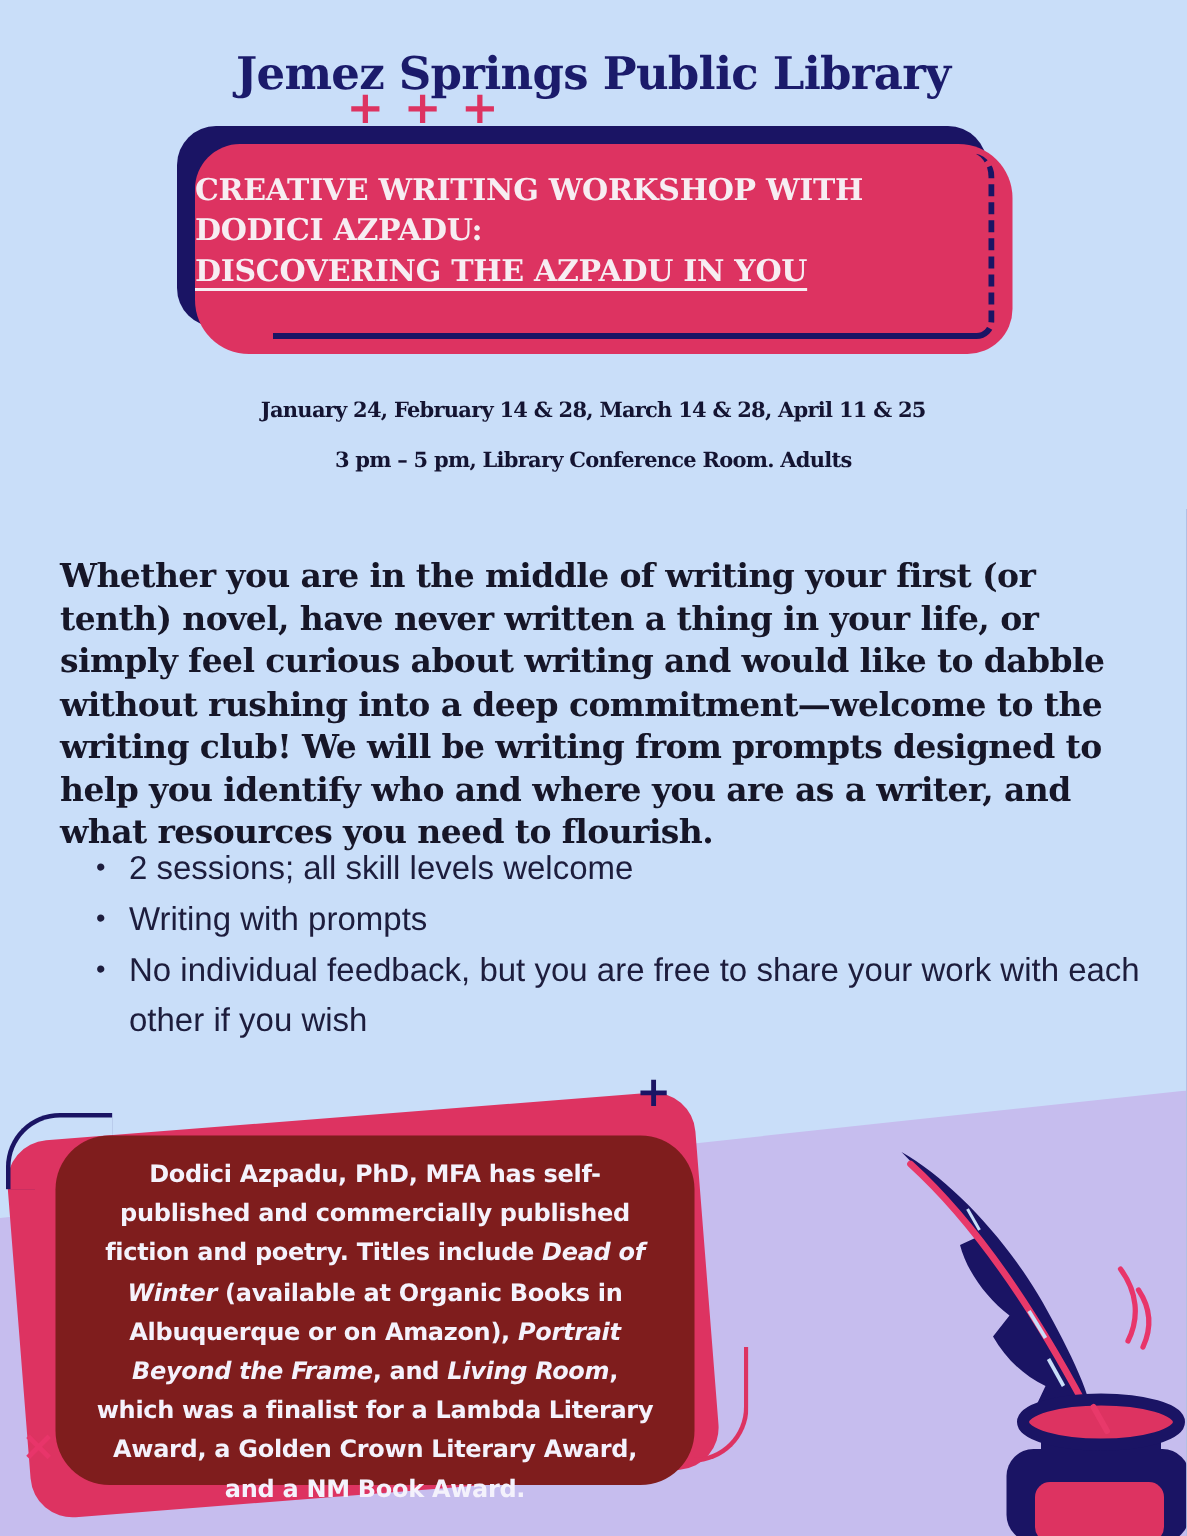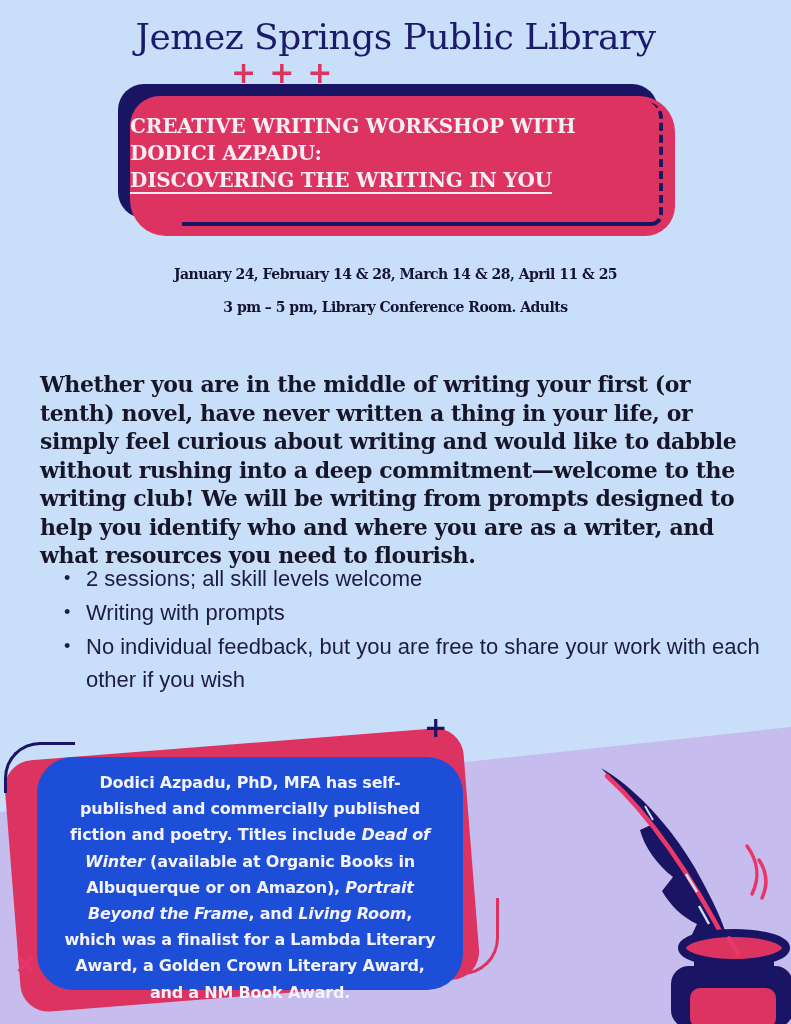--- a/index.html
+++ b/index.html
@@ -11,22 +11,22 @@
   
   .lavender-panel {
     position:absolute; left:0; top:0; width:791px; height:1024px;
     background:#c6bdee;
     clip-path:polygon(0 812px, 791px 727px, 791px 1024px, 0 1024px);
     z-index:1;
   }
   
   .page-title {
     position:absolute; left:0; right:0; top:16px; z-index:3;
-    text-align:center; color:#1b1b6b; font-weight:normal;
-    font-size:36px; letter-spacing:-0.5px; margin:0;
+    text-align:center; color:#1b1b6b; font-weight:bold;
+    font-size:30px; letter-spacing:-0.5px; margin:16px;
   }
   .plus-row {
     position:absolute; left:231px; top:58px; z-index:4;
     display:flex; gap:13px; color:#dd3361;
     font-family:"DejaVu Sans", sans-serif; font-weight:bold; font-size:30px; line-height:30px;
   }
   
   .banner-shadow {
     position:absolute; left:118px; top:84px; width:540px; height:134px;
     background:#1a1464; border-radius:26px; z-index:2;
@@ -74,21 +74,21 @@
     border-top:3.5px solid #1a1464; border-left:3.5px solid #1a1464;
     border-top-left-radius:36px;
   }
   .corner-arc-pink {
     position:absolute; left:462px; top:898px; width:34px; height:74px; z-index:3;
     border-right:3.5px solid #dd3361; border-bottom:3.5px solid #dd3361;
     border-bottom-right-radius:38px;
   }
   .bio-card {
     position:absolute; left:37px; top:757px; width:426px; height:233px; z-index:4;
-    background:#1d4ed8; border-radius:36px; box-sizing:border-box;
+    background:#7f1d1d; border-radius:36px; box-sizing:border-box;
     padding:13px 24px; text-align:center;
   }
   .bio-text {
     margin:0; color:#f4f2fc; font-family:"DejaVu Sans", sans-serif;
     font-weight:bold; font-size:16px; line-height:26.2px; letter-spacing:-0.2px;
   }
   .bio-text em { font-style:italic; }
   .corner-plus {
     position:absolute; left:424px; top:714px; z-index:5; color:#1a1464;
     font-family:"DejaVu Sans", sans-serif; font-weight:bold; font-size:28px; line-height:28px;
@@ -112,21 +112,21 @@
   <div class="plus-row">
     <span>+</span>
     <span>+</span>
     <span>+</span>
   </div>
 
   <div class="banner-shadow"></div>
   <div class="banner-card">
     <div class="banner-line">CREATIVE WRITING WORKSHOP WITH</div>
     <div class="banner-line">DODICI AZPADU:</div>
-    <div class="banner-line underlined">DISCOVERING THE WRITING IN YOU</div>
+    <div class="banner-line underlined">DISCOVERING THE AZPADU IN YOU</div>
   </div>
   <div class="banner-outline"></div>
 
   <div class="schedule">
     <div>January 24, February 14 &amp; 28, March 14 &amp; 28, April 11 &amp; 25</div>
     <div>3 pm – 5 pm, Library Conference Room. Adults</div>
   </div>
 
   <p class="description">Whether you are in the middle of writing your first (or tenth) novel, have never written a thing in your life, or simply feel curious about writing and would like to dabble without rushing into a deep commitment—welcome to the writing club! We will be writing from prompts designed to help you identify who and where you are as a writer, and what resources you need to flourish.</p>
 

